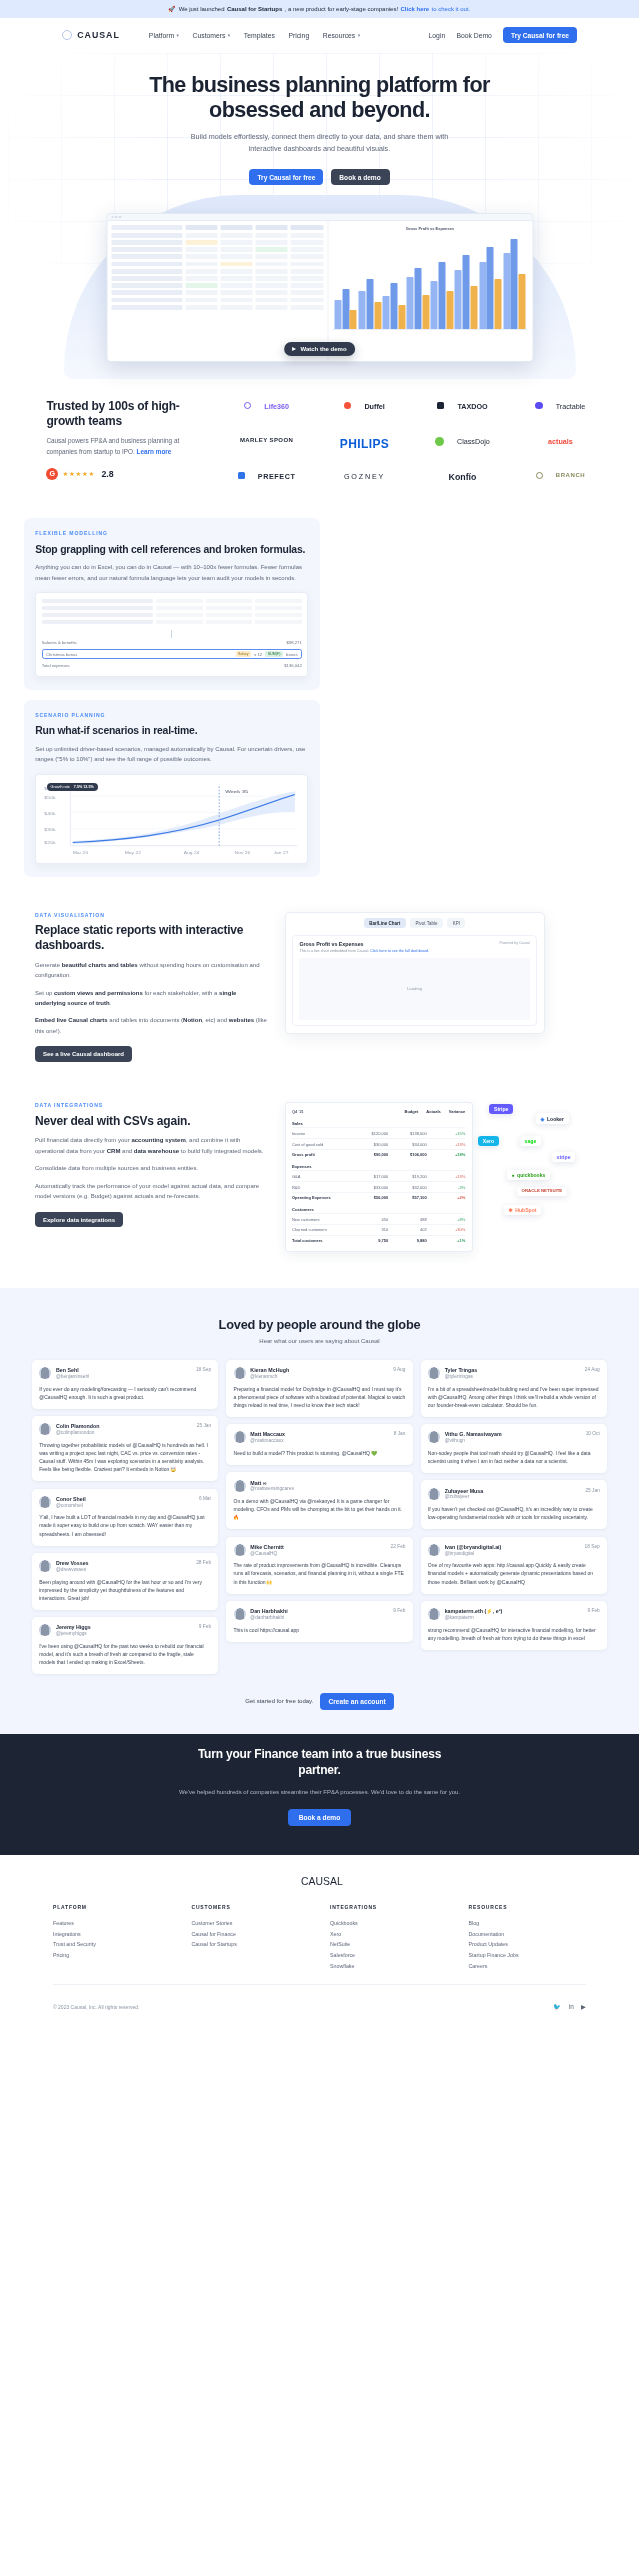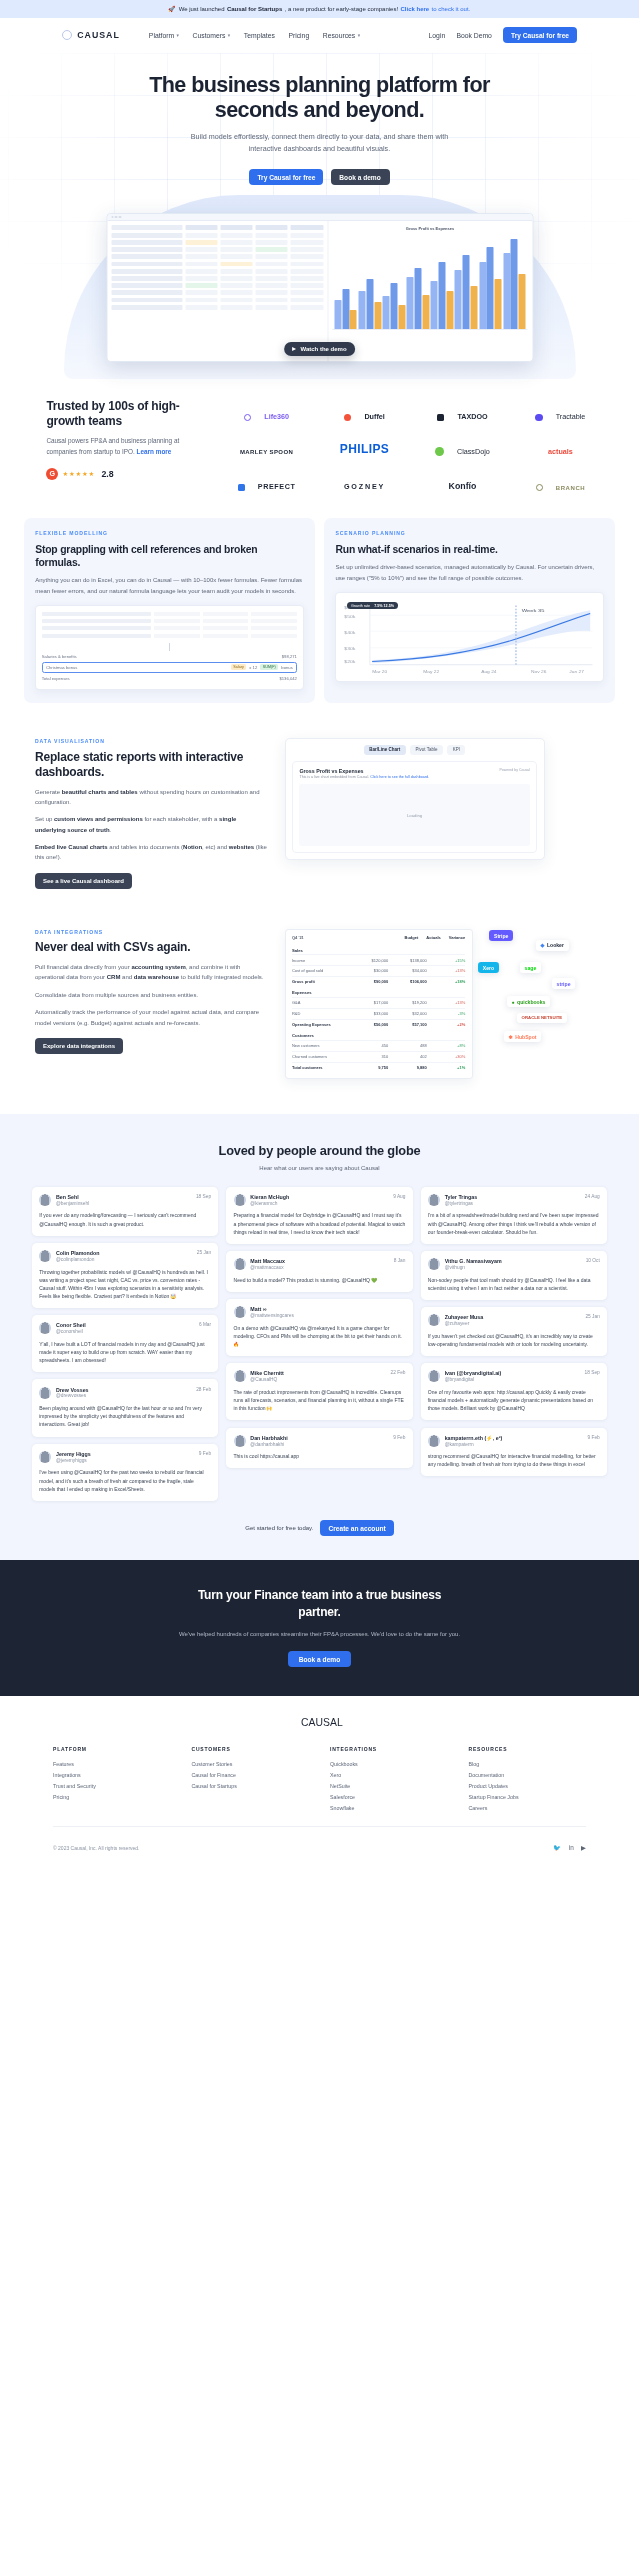--- a/index.html
+++ b/index.html
@@ -116,26 +116,26 @@
   .trusted-left { width: 172px; padding-left: 14.4px; }
   .trusted-left h2 { font-size: 12px; line-height: 1.25; font-weight: 700; letter-spacing: -0.2px; }
   .trusted-left p { margin-top: 7.2px; font-size: 6.4px; line-height: 1.65; color: #5d6678; }
   .trusted-left p a { color: #2f6fed; font-weight: 700; text-decoration: none; }
   .rating { display: flex; align-items: center; gap: 4px; margin-top: 10.4px; }
   .g2 { width: 12px; height: 12px; border-radius: 50%; background: #f04c32; color: #fff;
         font-size: 7.2px; font-weight: 700; display: flex; align-items: center; justify-content: center; }
   .stars { color: #f5a623; font-size: 6.4px; letter-spacing: 0.8px; }
   .rating .val { font-size: 8.8px; font-weight: 700; margin-left: 2.4px; }
   .logos { flex: 1; display: grid; grid-template-columns: repeat(4, 1fr); gap: 16px 4.8px; padding-top: 3.2px; }
-  .logo { height: 19px; display: flex; align-items: flex-end; justify-content: center; gap: 13px;
+  .logo { height: 19px; display: flex; align-items: flex-start; justify-content: center; gap: 13px;
           font-size: 7.2px; font-weight: 700; color: #1c2434; white-space: nowrap; }
   .logo .g { width: 7.2px; height: 7.2px; border-radius: 50%; display:inline-block; }
 
   
-  .fcards { display: flex; gap: 9.6px; padding: 4.8px 24px 24px; }
+  .fcards { display: flex; gap: 9.6px; padding: 4.8px 24px 24px; flex-direction: column; }
   .fcard { background: #f3f6fd; border-radius: 7.2px; padding: 12px 11.2px 12.8px; width: 50%; }
   .eyebrow { font-size: 5.1px; letter-spacing: 0.9px; font-weight: 700; color: #4a8cf7; text-transform: uppercase; }
   .fcard h3 { margin-top: 6.4px; font-size: 10.4px; line-height: 1.26; font-weight: 700; letter-spacing: -0.2px; }
   .fcard p { margin-top: 6.4px; font-size: 6px; line-height: 1.7; color: #5d6678; }
   .fshot { margin-top: 9.6px; background: #fff; border-radius: 4px; border: 0.8px solid #e7ecf5;
            box-shadow: 0 2.4px 8px rgba(30,50,90,.06); padding: 5.6px; min-height: 77px; }
   .fr { display: flex; align-items: center; gap: 3.2px; margin-bottom: 3.2px; }
   .fr .nm { flex: 2.4; height: 4px; background: #edf1f7; border-radius: 0.8px; }
   .fr .v { flex: 1; height: 4px; background: #f4f6fa; border-radius: 0.8px; }
   .frow-label { font-size: 4.2px; color: #6b7385; }
@@ -205,21 +205,21 @@
   .tw-who { flex:1; min-width:0; }
   .tw-name { font-size:5.3px; font-weight:700; color:#1c2434; }
   .tw-handle { font-size:4.8px; color:#8b93a3; margin-top:0.8px; }
   .tw-date { font-size:4.8px; color:#8b93a3; text-align:right; max-width:17.6px; }
   .tw-body { font-size:5px; line-height:1.62; color:#3b4556; margin-top:5.6px; }
   .cta-row { display:flex; align-items:center; justify-content:center; gap:7.2px; margin-top:19px; }
   .cta-row .t { font-size:6px; color:#3b4556; }
 
   
   .dark {
-    background:#1d2433; color:#fff; text-align:center; padding:27px 0 29px;
+    background:#1d2433; color:#fff; text-align:center; padding:12px 0 29px;
   }
   .dark h2 { font-size:12px; font-weight:700; line-height:1.35; letter-spacing:-0.2px; max-width:256px; margin:0 auto; }
   .dark p { font-size:6px; color:#b3bbc9; margin-top:8.8px; line-height:1.7; }
   .dark .btn-primary { margin-top:12px; padding:4.8px 10.4px; }
 
   
   .footer { padding: 21px 0 0; }
   .footer-brand { display:flex; align-items:center; justify-content:center; gap:4.8px; }
   .fcols { display:flex; padding: 17.6px 53px 0; gap: 21px; }
   .fcol { flex:1; }
@@ -270,21 +270,21 @@
       <span class="nav-link">Login</span>
       <span class="nav-link">Book Demo</span>
       <button class="btn-primary">Try Causal for free</button>
     </div>
   </div>
 
   <div class="hero">
     <div class="hero-grid"></div>
     <h1>
       <span>The business planning platform for</span><br>
-      <span>seconds and beyond.</span>
+      <span>obsessed and beyond.</span>
     </h1>
     <p class="sub">Build models effortlessly, connect them directly to your data, and share them with interactive dashboards and beautiful visuals.</p>
     <div class="hero-cta">
       <button class="btn-primary">Try Causal for free</button>
       <button class="btn-dark">Book a demo</button>
     </div>
 
     <div class="hero-art">
       <div class="hero-blob"></div>
       <div class="app-shot">
@@ -474,21 +474,21 @@
         </div>
       <div class="logo">
           <span style="color:#ef4a3c">actuals</span>
         </div>
 
       <div class="logo">
           <span class="g" style="background:#2f74e8;border-radius:1.6px"></span>
           <span style="letter-spacing:0.6px">PREFECT</span>
         </div>
       <div class="logo">
-          <span style="font-weight:700;letter-spacing:1.8px">GOZNEY</span>
+          <span style="font-weight:400;letter-spacing:1.8px">GOZNEY</span>
         </div>
       <div class="logo">
           <span style="font-size:8.8px">Konfío</span>
         </div>
       <div class="logo">
           <span class="g" style="border:1px solid #8a8a5e;border-radius:50%"></span>
           <span style="color:#8a8a5e;letter-spacing:0.6px;font-size:6px">BRANCH</span>
         </div>
     </div>
   </div>

